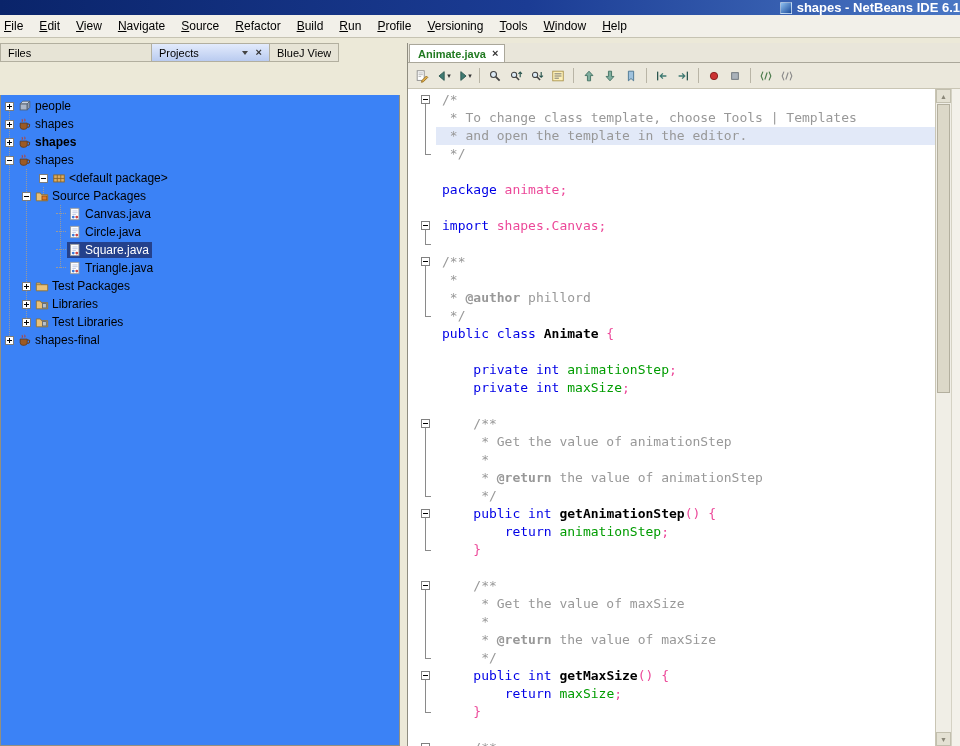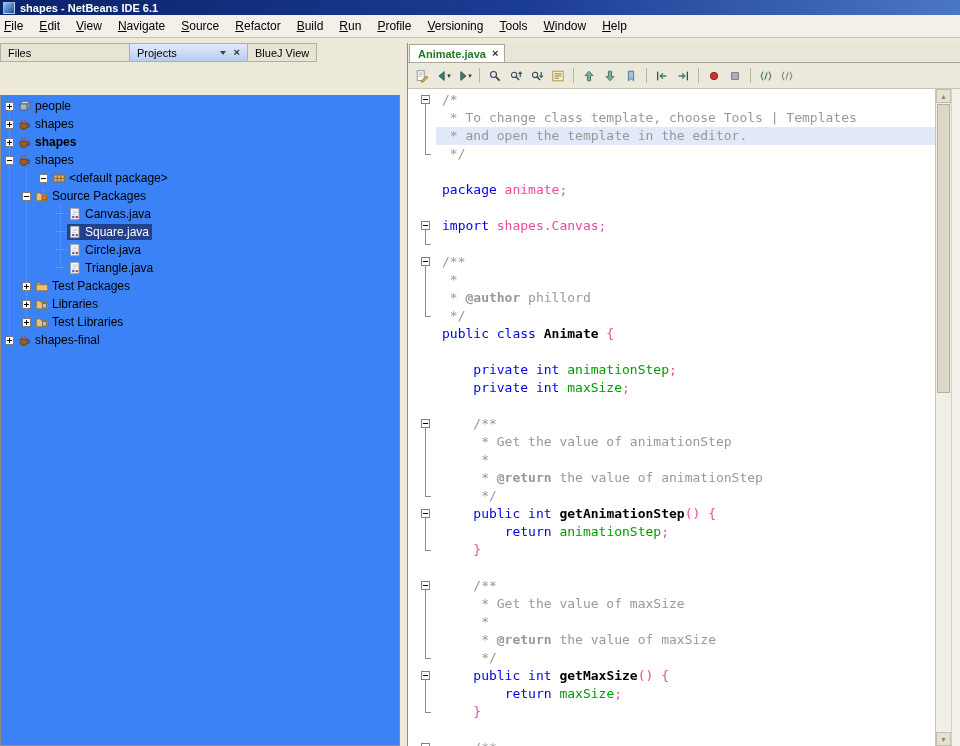--- a/index.html
+++ b/index.html
@@ -1,41 +1,41 @@
 <!DOCTYPE html>
 <html><head>
 <meta charset="utf-8">
 <style>
   html,body{margin:0;padding:0;}
   body{width:960px;height:746px;overflow:hidden;background:#ece9d8;
        font-family:"Liberation Sans",sans-serif;position:relative;font-size:12px;}
 
   
   .titlebar{height:15px;background:linear-gradient(90deg,#0a246a 0%,#1b3c94 55%,#4a77c4 100%);
-            color:#fff;font-weight:bold;font-size:11px;display:flex;align-items:center;
-            gap:5px;padding-left:3px;overflow:hidden;}
+            color:#fff;font-weight:bold;font-size:13px;display:flex;align-items:center;
+            gap:5px;padding-left:3px;overflow:hidden;justify-content:flex-end;}
   .app-icon{width:10px;height:10px;background:linear-gradient(135deg,#8fc0f0,#1a4a9a);
             border:1px solid rgba(255,255,255,.5);flex:none;}
   .menubar{height:22px;background:#f2f0e9;border-bottom:1px solid #c6c3b2;display:flex;
            align-items:center;margin-left:-4px;}
   .menu-item{padding:3px 8px;color:#000;white-space:nowrap;}
   .toolbar-strip{height:6px;background:#ece9d8;}
 
   
   .main{position:absolute;top:43px;left:0;right:0;bottom:0;display:flex;}
   .left-panel{width:400px;flex:none;display:flex;flex-direction:column;}
   .splitter{width:7px;flex:none;background:#ece9d8;}
   .editor-panel{flex:1;min-width:0;display:flex;flex-direction:column;border-left:1px solid #8f8d80;}
 
   
   .left-tab-bar{height:19px;display:flex;background:#ece9d8;}
   .ltab{box-sizing:border-box;height:19px;border:1px solid #b2af9f;border-left:none;
         display:flex;align-items:center;gap:4px;padding:0 7px;font-size:11px;background:#e7e4d6;}
   .ltab:first-child{border-left:1px solid #b2af9f;}
-  .ltab:nth-child(1){width:130px;}
+  .ltab:nth-child(1){width:152px;}
   .ltab:nth-child(2){width:118px;}
   .ltab.active{background:linear-gradient(#e3ebfc,#b9cbf0);}
   .ltab .tab-label{flex:1;white-space:nowrap;overflow:hidden;}
   .tab-close{color:#333;font-size:11px;line-height:1;font-weight:bold;}
 
   
   .tree-container{flex:1;background:#3b82f6;border:1px solid #938f80;border-top:none;
                   position:relative;overflow:hidden;padding-top:2px;margin-top:33px;}
   .guide{position:absolute;width:0;border-left:1px dotted #9a9a9a;}
   .tree-row{height:18px;display:flex;align-items:center;white-space:nowrap;position:relative;}
@@ -228,44 +228,44 @@
                 <path d="M5 4.5 h6 M5 6.5 h6 M5 8.5 h4" stroke="#b8c4e0"></path>
                 <circle cx="6" cy="11.5" r="1.6" fill="#3a7ad8"></circle>
                 <circle cx="10" cy="11.5" r="1.6" fill="#d04444"></circle>
               </svg>
             </span>
             <span class="tree-label">Canvas.java</span>
           </span>
         </div>
         <div class="tree-row" style="padding-left: 55px;">
           <span class="dash"></span>
-          <span class="node selected">
+          <span class="node">
             <span class="icn">
               <svg width="14" height="14" viewBox="0 0 16 16">
                 <rect x="3" y="1.5" width="9.5" height="13" fill="#ffffff" stroke="#9a9a9a"></rect>
                 <path d="M5 4.5 h6 M5 6.5 h6 M5 8.5 h4" stroke="#b8c4e0"></path>
                 <circle cx="6" cy="11.5" r="1.6" fill="#3a7ad8"></circle>
                 <circle cx="10" cy="11.5" r="1.6" fill="#d04444"></circle>
               </svg>
             </span>
-            <span class="tree-label">Square.java</span>
+            <span class="tree-label">Circle.java</span>
           </span>
         </div>
         <div class="tree-row" style="padding-left: 55px;">
           <span class="dash"></span>
-          <span class="node">
+          <span class="node selected">
             <span class="icn">
               <svg width="14" height="14" viewBox="0 0 16 16">
                 <rect x="3" y="1.5" width="9.5" height="13" fill="#ffffff" stroke="#9a9a9a"></rect>
                 <path d="M5 4.5 h6 M5 6.5 h6 M5 8.5 h4" stroke="#b8c4e0"></path>
                 <circle cx="6" cy="11.5" r="1.6" fill="#3a7ad8"></circle>
                 <circle cx="10" cy="11.5" r="1.6" fill="#d04444"></circle>
               </svg>
             </span>
-            <span class="tree-label">Circle.java</span>
+            <span class="tree-label">Square.java</span>
           </span>
         </div>
         <div class="tree-row" style="padding-left: 55px;">
           <span class="dash"></span>
           <span class="node">
             <span class="icn">
               <svg width="14" height="14" viewBox="0 0 16 16">
                 <rect x="3" y="1.5" width="9.5" height="13" fill="#ffffff" stroke="#9a9a9a"></rect>
                 <path d="M5 4.5 h6 M5 6.5 h6 M5 8.5 h4" stroke="#b8c4e0"></path>
                 <circle cx="6" cy="11.5" r="1.6" fill="#3a7ad8"></circle>

